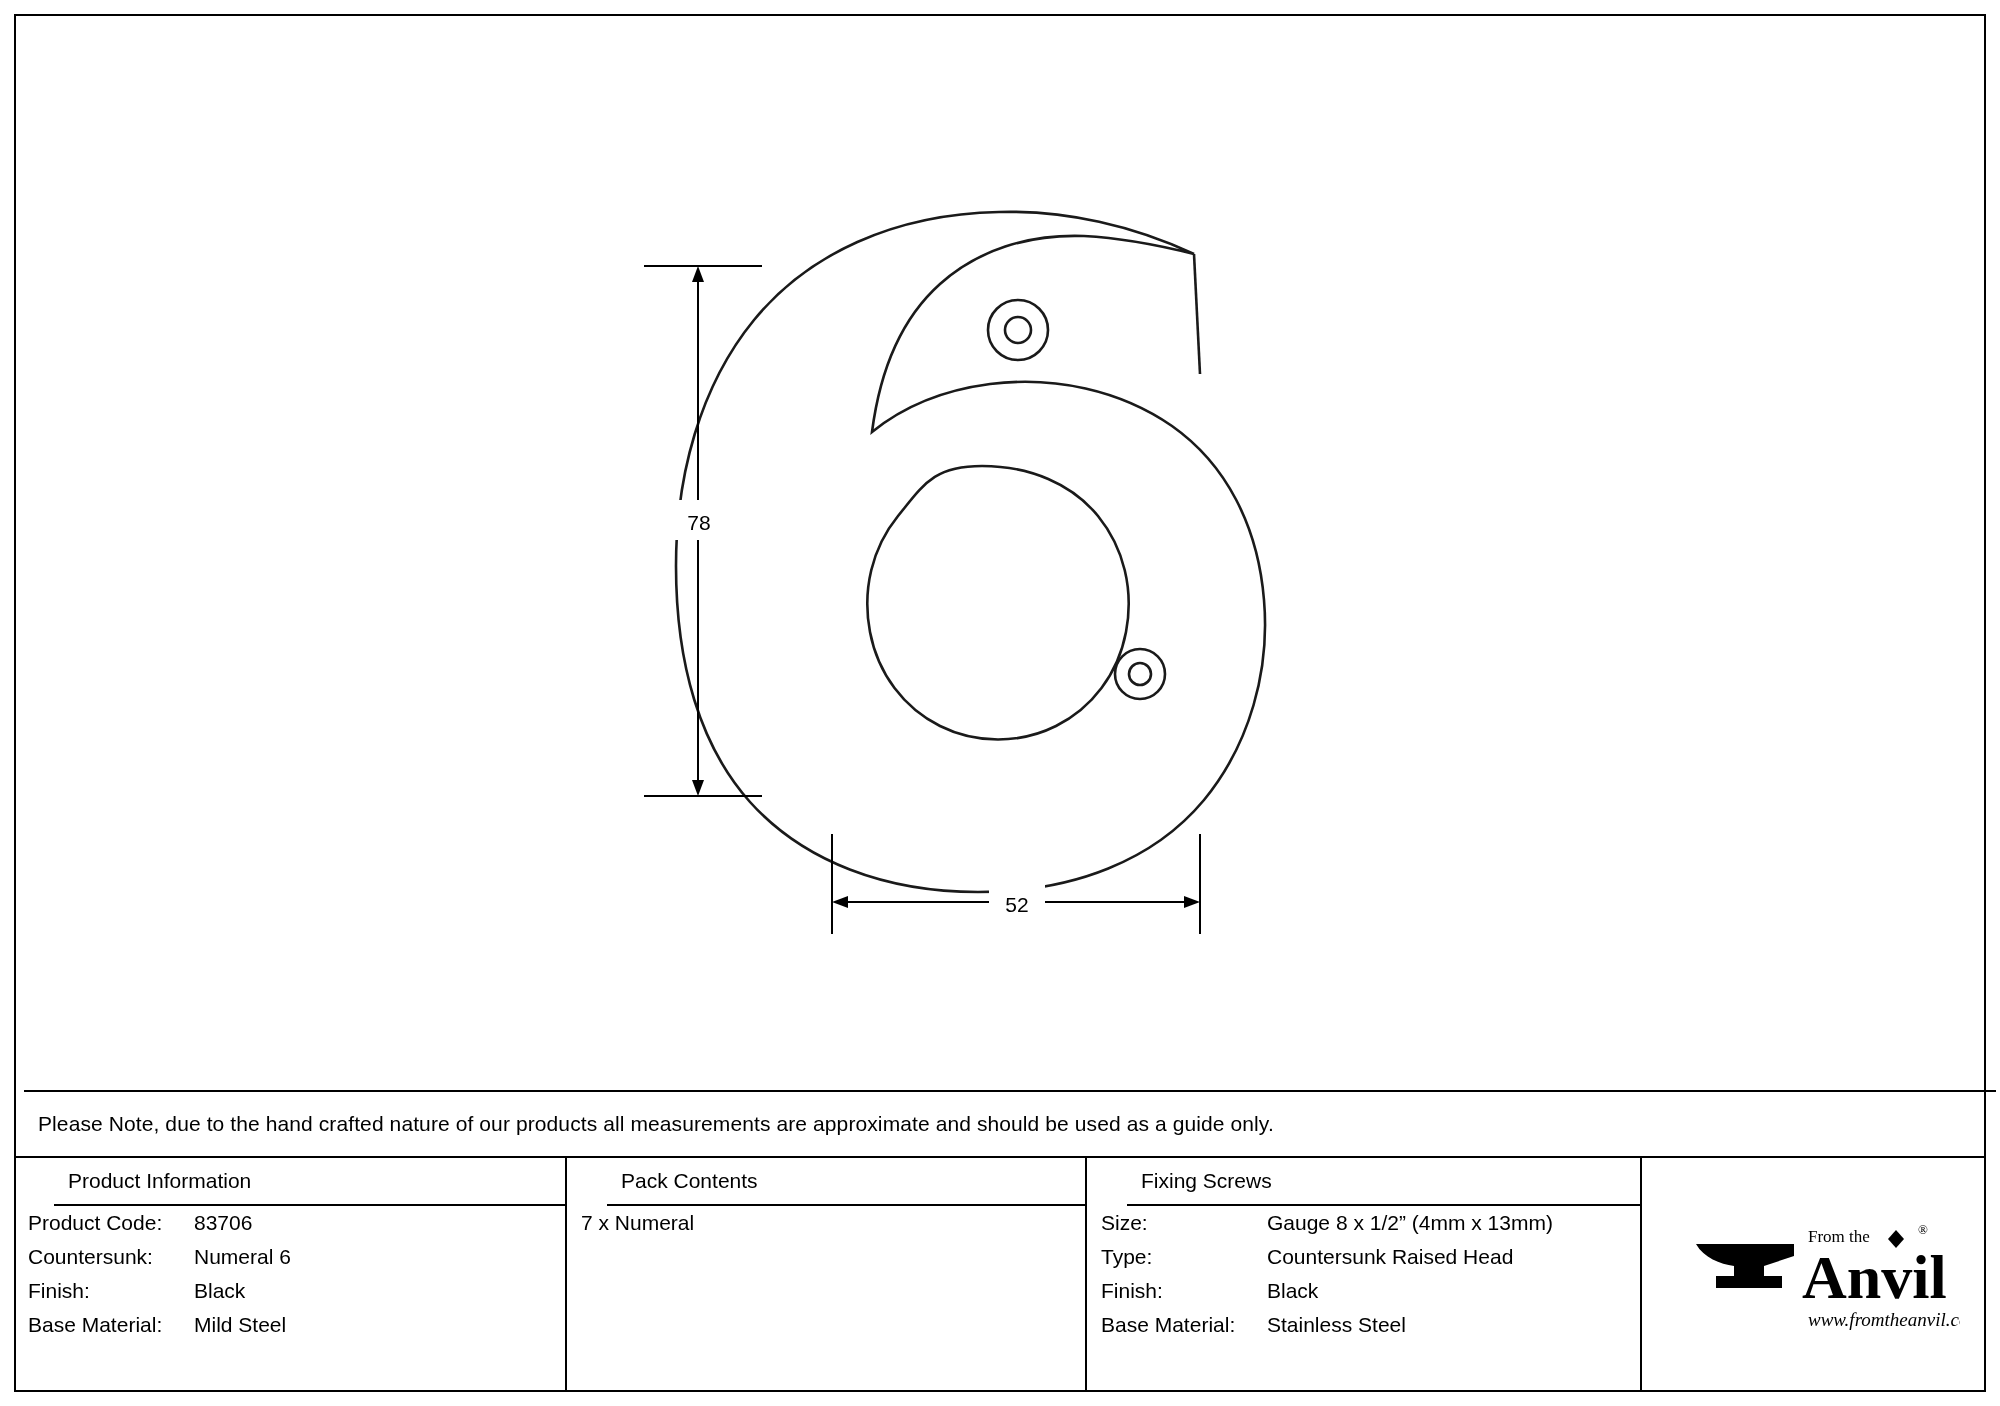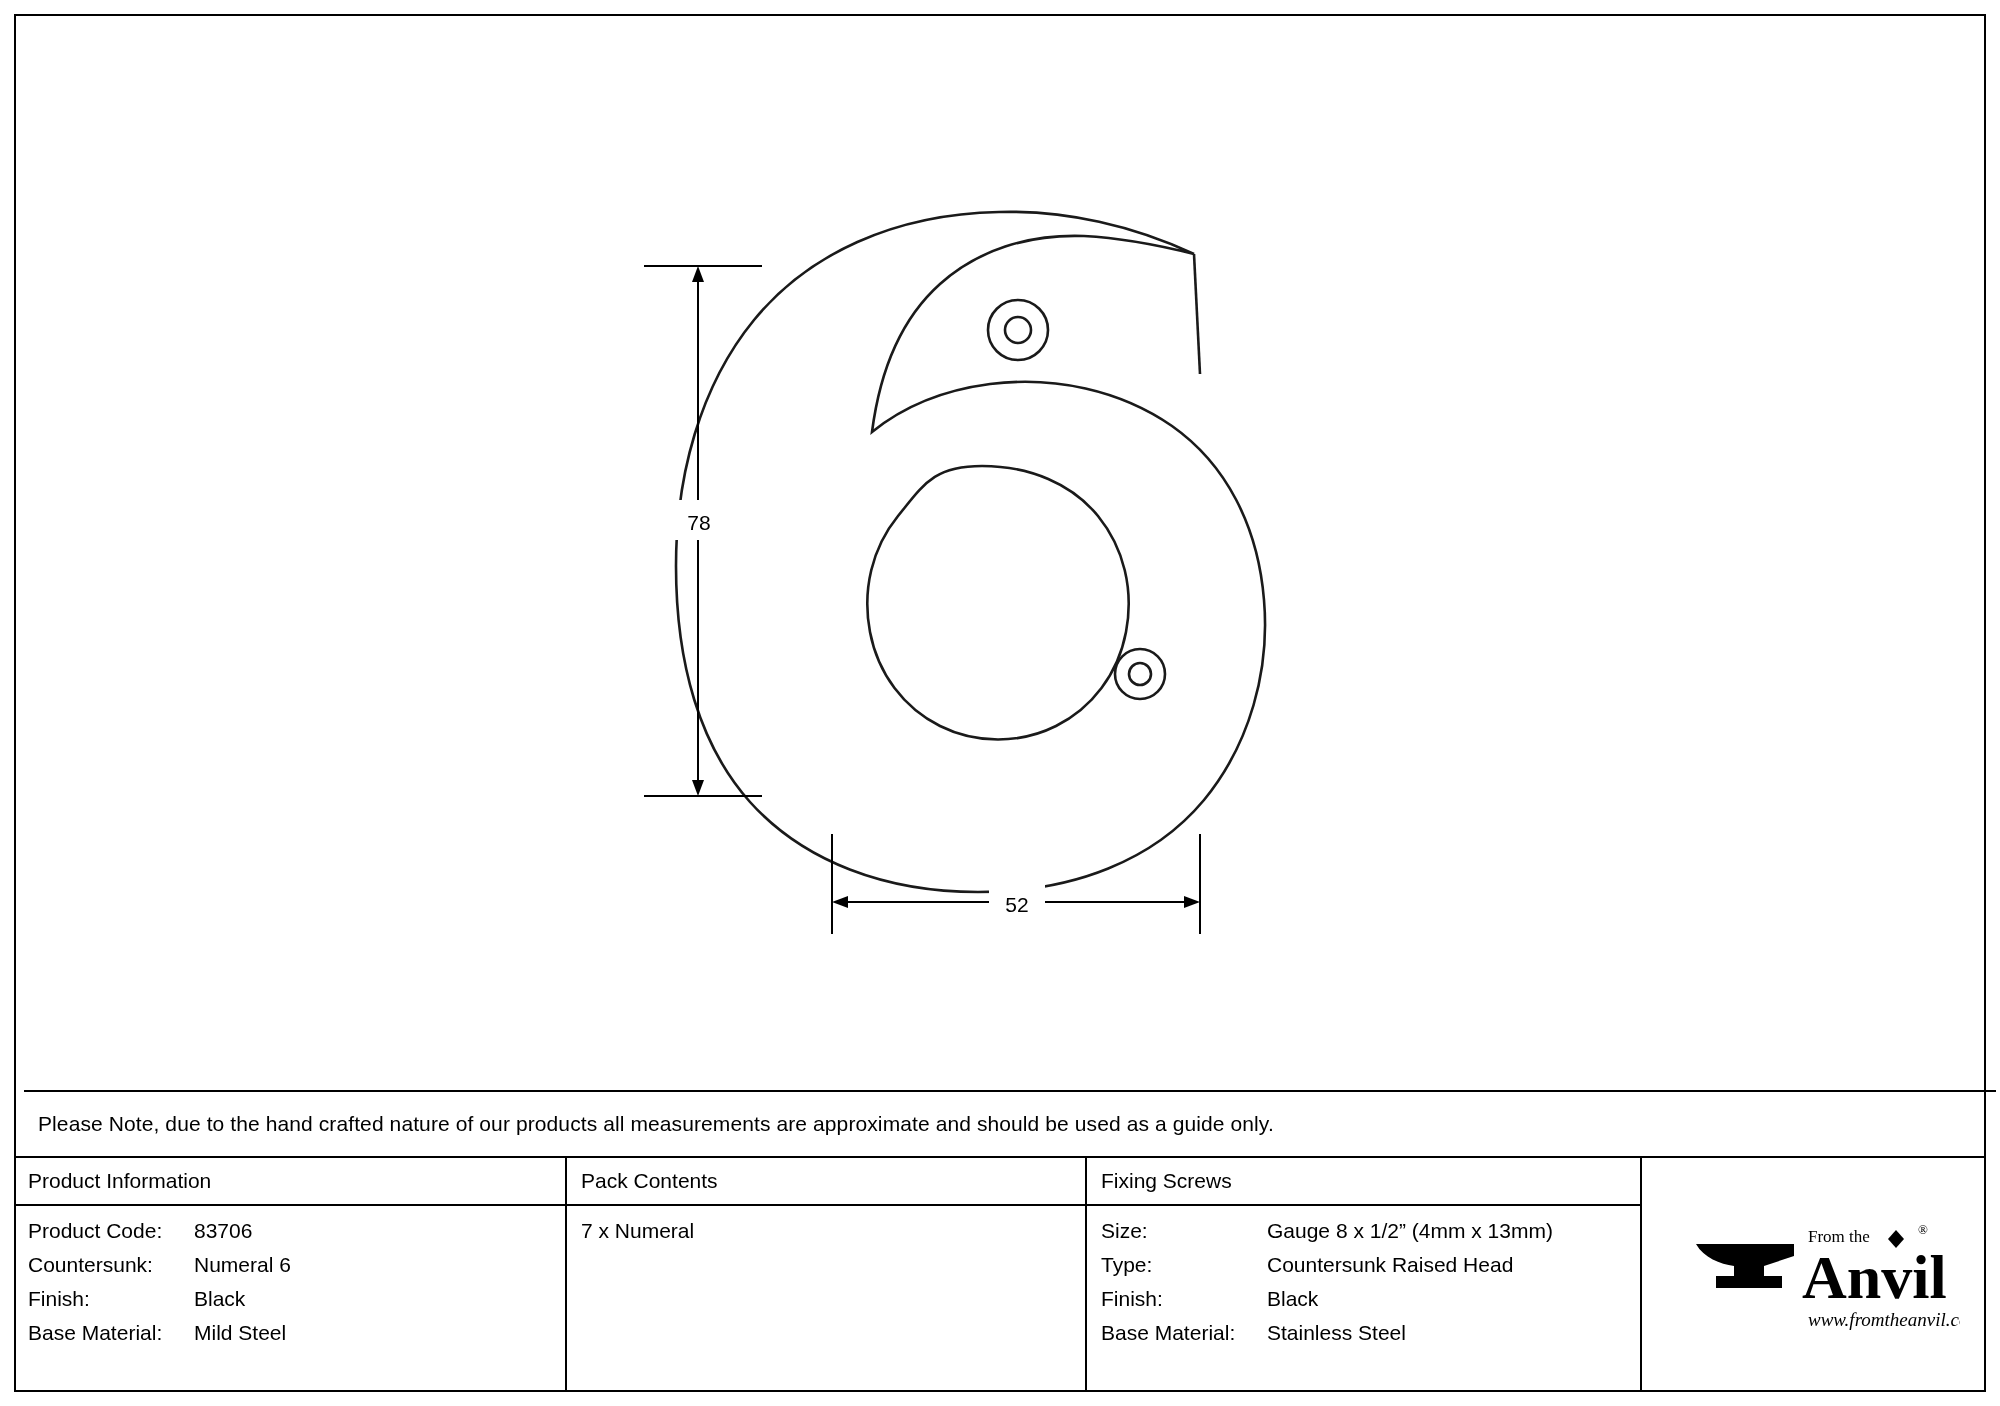--- a/index.html
+++ b/index.html
@@ -77,23 +77,24 @@
   .col-d { flex: 1 1 auto; border-radius: 21px; }
 
   .col-head {
     height: 48px;
     display: flex;
     align-items: center;
     font-size: 21px;
     padding-left: 14px;
     border-bottom: 2px solid #000;
     box-sizing: border-box;
+    margin-left: 40px;
   }
   .col-body {
-    padding: 8px 14px 0 14px;
+    padding: 0 14px 0 14px;
   }
   .kv {
     display: flex;
     font-size: 21px;
     line-height: 34px;
     white-space: nowrap;
   }
   .kv .k { width: 166px; flex: 0 0 166px; }
   .kv .v { }
   .plain {

